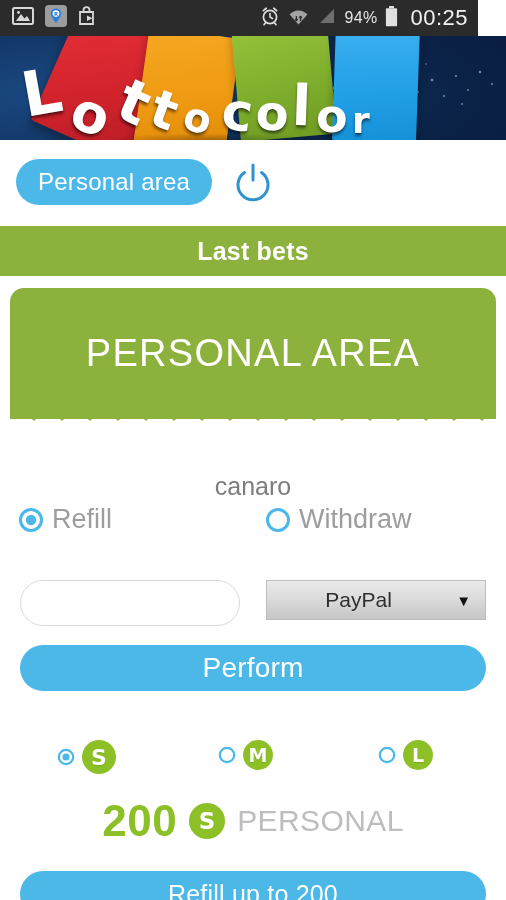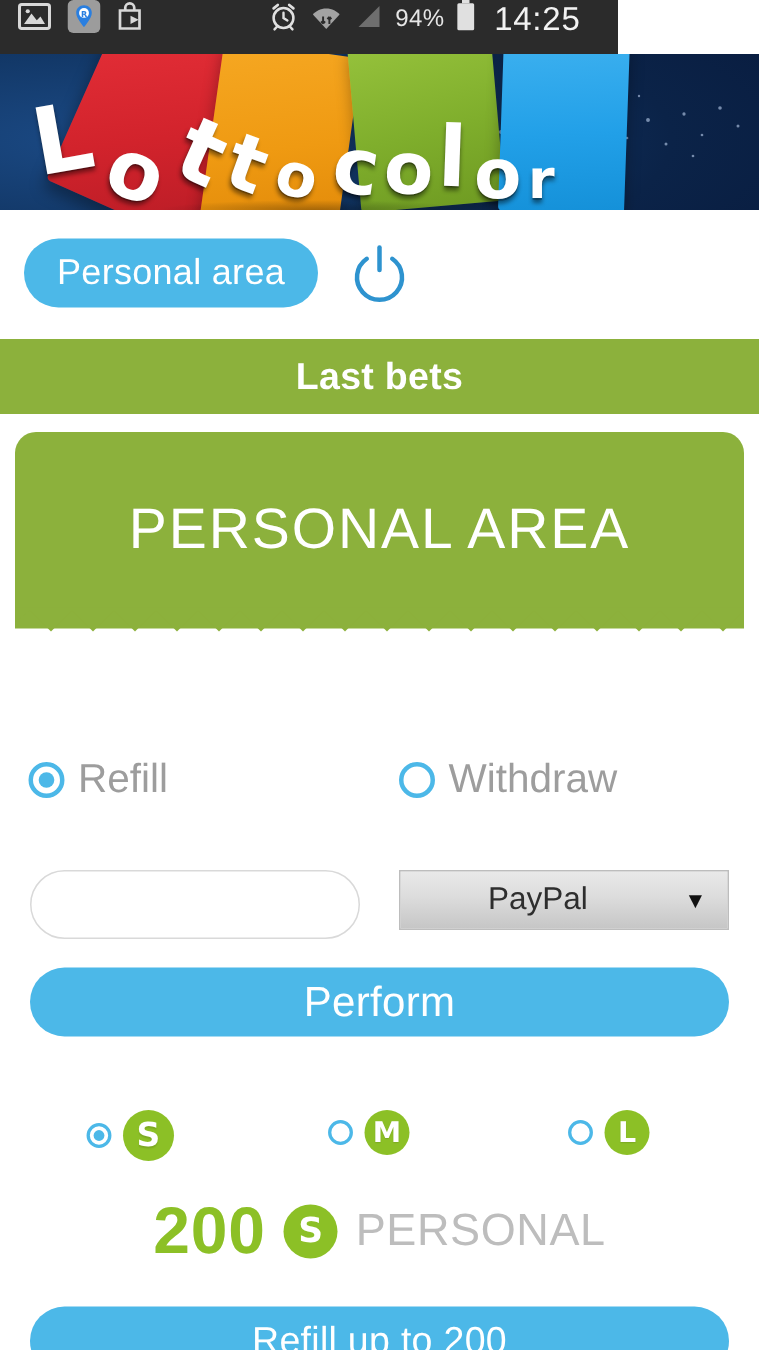--- a/index.html
+++ b/index.html
@@ -6,23 +6,23 @@
   html, body {
     width:506px; height:900px;
     background:#ffffff;
     font-family:"Liberation Sans", sans-serif;
     overflow:hidden;
   }
   #screen { position:relative; width:506px; height:900px; background:#fff; overflow:hidden; }
 
   
   .statusbar{
-    position:absolute; top:0; left:0; width:412px; height:36px;
-    background:#2b2b2b; display:flex; align-items:flex-start;
-    padding:0 25px 0 12px; z-index:40;
+    position:absolute; top:0; left:0; width:478px; height:36px;
+    background:#2b2b2b; display:flex; align-items:center;
+    padding:0 10px 0 12px; z-index:40;
   }
   .sb-left{ display:flex; align-items:center; gap:11px; }
   .sb-right{ margin-left:auto; display:flex; align-items:center; gap:8px; }
   .sb-ico{ display:block; }
   .sb-pct{ color:#e6e6e6; font-size:16px; letter-spacing:.3px; }
   .sb-clock{ color:#f2f2f2; font-size:22px; letter-spacing:.5px; margin-left:4px; }
 
   
   .banner{
     position:absolute; top:36px; left:0; width:506px; height:104px;
@@ -237,21 +237,21 @@
           <path d="M17 2 L17 16 L3 16 Z" fill="#6e6e6e"></path>
         </svg>
       </span>
       <span class="sb-pct">94%</span>
       <span class="sb-ico">
         <svg width="13" height="21" viewBox="0 0 13 21">
           <rect x="4" y="0" width="5" height="2.2" fill="#e0e0e0"></rect>
           <rect x="0.9" y="2.2" width="11.2" height="18" rx="1" fill="#e0e0e0"></rect>
         </svg>
       </span>
-      <span class="sb-clock">14:25</span>
+      <span class="sb-clock">00:25</span>
     </div>
   </div>
 
   <div class="banner">
     <svg class="stars" viewBox="0 0 200 104">
       <g fill="#cfe2ff" opacity=".55">
         <circle cx="16" cy="36" r="1"></circle>
           <circle cx="28" cy="52" r="1.4"></circle>
           <circle cx="40" cy="30" r="0.9"></circle>
         <circle cx="52" cy="46" r="1.2"></circle>
@@ -305,20 +305,21 @@
   <div class="lastbets">Last bets</div>
 
   <div class="papanel">
     <div class="body"></div>
     <svg class="teeth" viewBox="0 0 486 30" preserveAspectRatio="none">
       <polygon fill="#8cb13c" points="0,0 486,0 486,2 472,16 458,2 444,16 430,2 416,16 402,2 388,16 374,2 360,16 346,2 332,16 318,2 304,16 290,2 276,16 262,2 248,16 234,2 220,16 206,2 192,16 178,2 164,16 150,2 136,16 122,2 108,16 94,2 80,16 66,2 52,16 38,2 24,16 10,2 0,10"></polygon>
     </svg>
     <div class="label">PERSONAL AREA</div>
   </div>
 
+  <div class="username">canaro</div>
 
   <div class="radiorow">
     <div class="radio-opt withdraw">
       <span class="rdot">
         <svg width="26" height="26" viewBox="0 0 26 26">
           <circle cx="13" cy="13" r="10.5" fill="none" stroke="#4cb8e8" stroke-width="3"></circle>
         </svg>
       </span>
       <span class="rtxt">Withdraw</span>
     </div>

